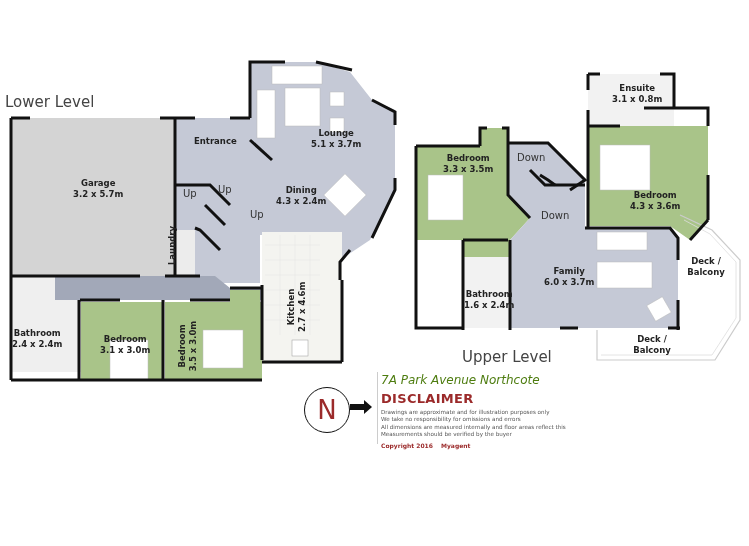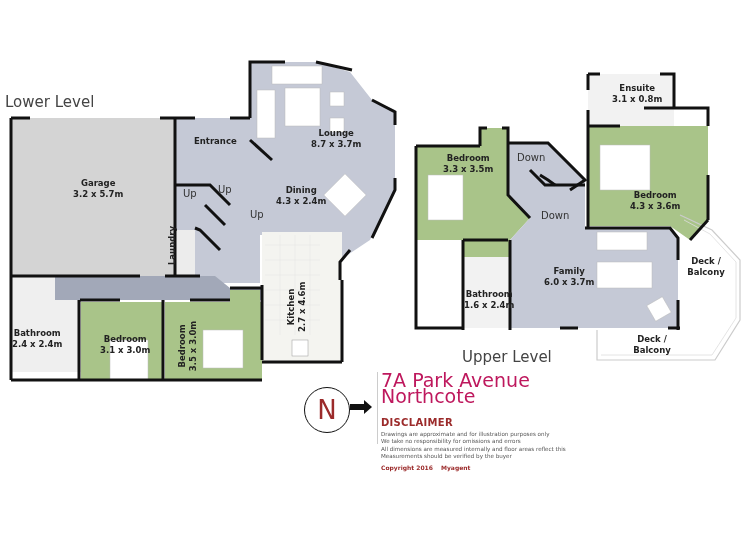--- a/index.html
+++ b/index.html
@@ -3,22 +3,22 @@
 <meta charset="utf-8">
 <style>
   html,body{margin:0;padding:0;background:#ffffff;}
   body{width:749px;height:546px;position:relative;overflow:hidden;font-family:"DejaVu Sans",sans-serif;}
   svg{position:absolute;left:0;top:0;}
   .lvl{position:absolute;font-family:"DejaVu Sans",sans-serif;font-size:15px;color:#444;font-weight:normal;}
   .room-lbl{position:absolute;text-align:center;font-size:8.5px;font-weight:bold;color:#222;line-height:11px;white-space:nowrap;}
   .vert{transform:rotate(-90deg);transform-origin:center center;}
   .stair{position:absolute;font-size:10px;color:#333;}
   .info{position:absolute;left:381px;top:372px;width:240px;}
-  .info .title{font-size:19px;color:#be185d;line-height:16px;}
-  .info .disc{font-size:10px;font-weight:bold;color:#9b2a2a;margin-top:13px;letter-spacing:0.3px;}
+  .info .title{font-size:12px;color:#4d7c0f;line-height:16px;font-style:italic;}
+  .info .disc{font-size:13px;font-weight:bold;color:#9b2a2a;margin-top:3px;letter-spacing:0.3px;}
   .info .lines{font-size:5.6px;color:#555;line-height:7.3px;margin-top:3px;}
   .info .copy{font-size:6px;font-weight:bold;color:#9b2a2a;margin-top:4px;}
   .info .copy span{margin-right:8px;}
   .divider{position:absolute;left:377px;top:372px;width:1px;height:72px;background:#ccc;}
   .compass{position:absolute;left:304px;top:387px;width:44px;height:44px;border:1.6px solid #111;border-radius:50%;}
   .compass .n{position:absolute;left:0;top:0;width:44px;height:44px;text-align:center;line-height:44px;font-size:26px;color:#9b2a2a;font-family:"DejaVu Sans",sans-serif;}
   .compass-arrow{position:absolute;left:350px;top:404px;width:16px;height:6px;background:#111;}
   .compass-arrowhead{position:absolute;left:364px;top:400px;width:0;height:0;border-top:7px solid transparent;border-bottom:7px solid transparent;border-left:8px solid #111;}
 </style>
 </head>
@@ -146,21 +146,21 @@
 
 <div class="room-lbl" style="left:73px;top:178px;">
   <div>Garage</div>
   <div>3.2 x 5.7m</div>
 </div>
 <div class="room-lbl" style="left:194px;top:136px;text-align:center;">
   <div>Entrance</div>
 </div>
 <div class="room-lbl" style="left:280px;top:128px;margin-left:31px;">
   <div>Lounge</div>
-  <div>8.7 x 3.7m</div>
+  <div>5.1 x 3.7m</div>
 </div>
 <div class="room-lbl" style="left:276px;top:185px;">
   <div>Dining</div>
   <div>4.3 x 2.4m</div>
 </div>
 <div class="room-lbl vert" style="left:152px;top:240px;width:40px;">
   <div>Laundry</div>
 </div>
 <div class="room-lbl vert" style="left:272px;top:296px;width:50px;">
   <div>Kitchen</div>

